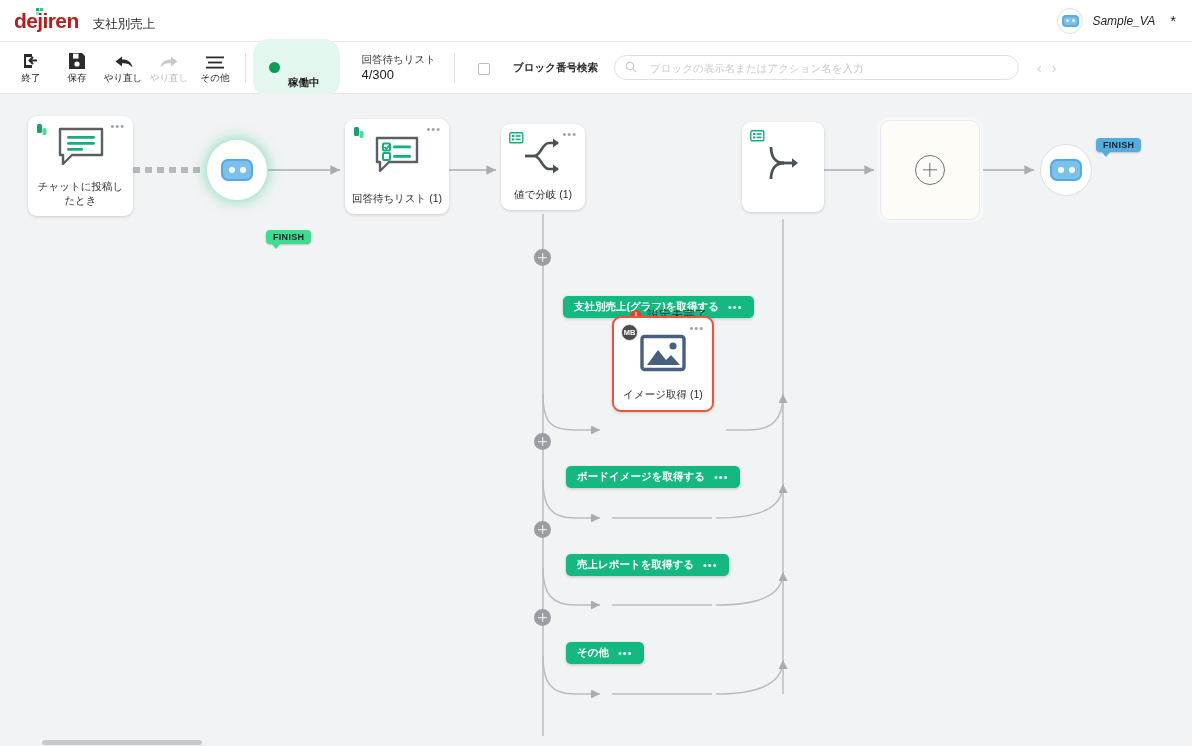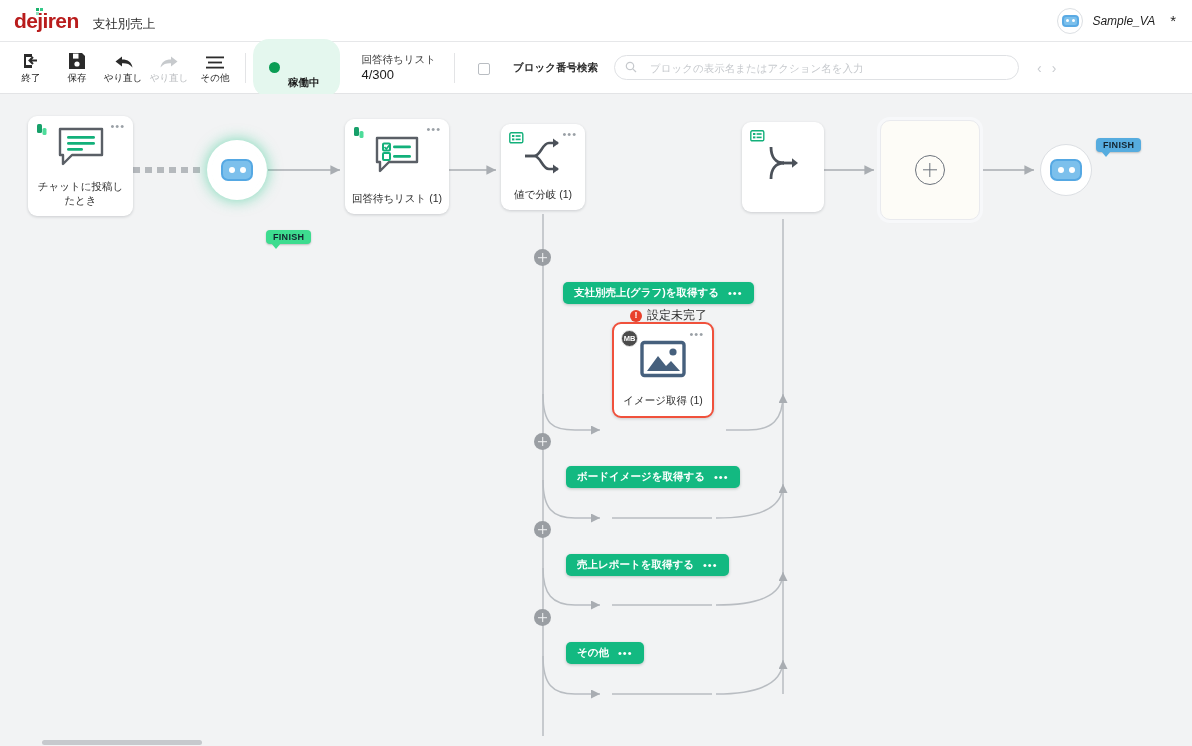--- a/index.html
+++ b/index.html
@@ -460,31 +460,31 @@
           <b></b>
         </span>
     </div>
     <span class="flag finish-flag" style="left:1096px; top:44px;">FINISH</span>
 
     <div class="trunk-plus" style="left:534px; top:155px;"></div>
     <div class="trunk-plus" style="left:534px; top:339px;"></div>
     <div class="trunk-plus" style="left:534px; top:427px;"></div>
     <div class="trunk-plus" style="left:534px; top:515px;"></div>
 
-    <div class="branch-pill" style="left:563px; top:188px;">
+    <div class="branch-pill" style="left:563px; top:202px;">
       <span class="branch-text">支社別売上(グラフ)を取得する</span>
       <span class="branch-dots">•••</span>
     </div>
 
     <div class="err-chip" style="left:630px; top:213px;">
       <span class="err-icon">!</span>
       <span class="err-text">設定未完了</span>
     </div>
 
-    <div class="node error" style="left:612px; top:228px; width:102px; height:96px;">
+    <div class="node error" style="left:612px; top:222px; width:102px; height:96px;">
       <span class="mb-badge">MB</span>
       <span class="dots">•••</span>
       <div class="node-body">
         <svg width="46" height="38" viewBox="0 0 46 38">
           <rect x="2" y="2.5" width="42" height="33" rx="2.5" fill="none" stroke="#46607d" stroke-width="3.4"></rect>
           <circle cx="33" cy="12" r="3.6" fill="#46607d"></circle>
           <path d="M7 31 L18 16 L26 26 L31 21 L40 31 Z" fill="#46607d"></path>
         </svg>
       </div>
       <div class="node-label">イメージ取得 (1)</div>

